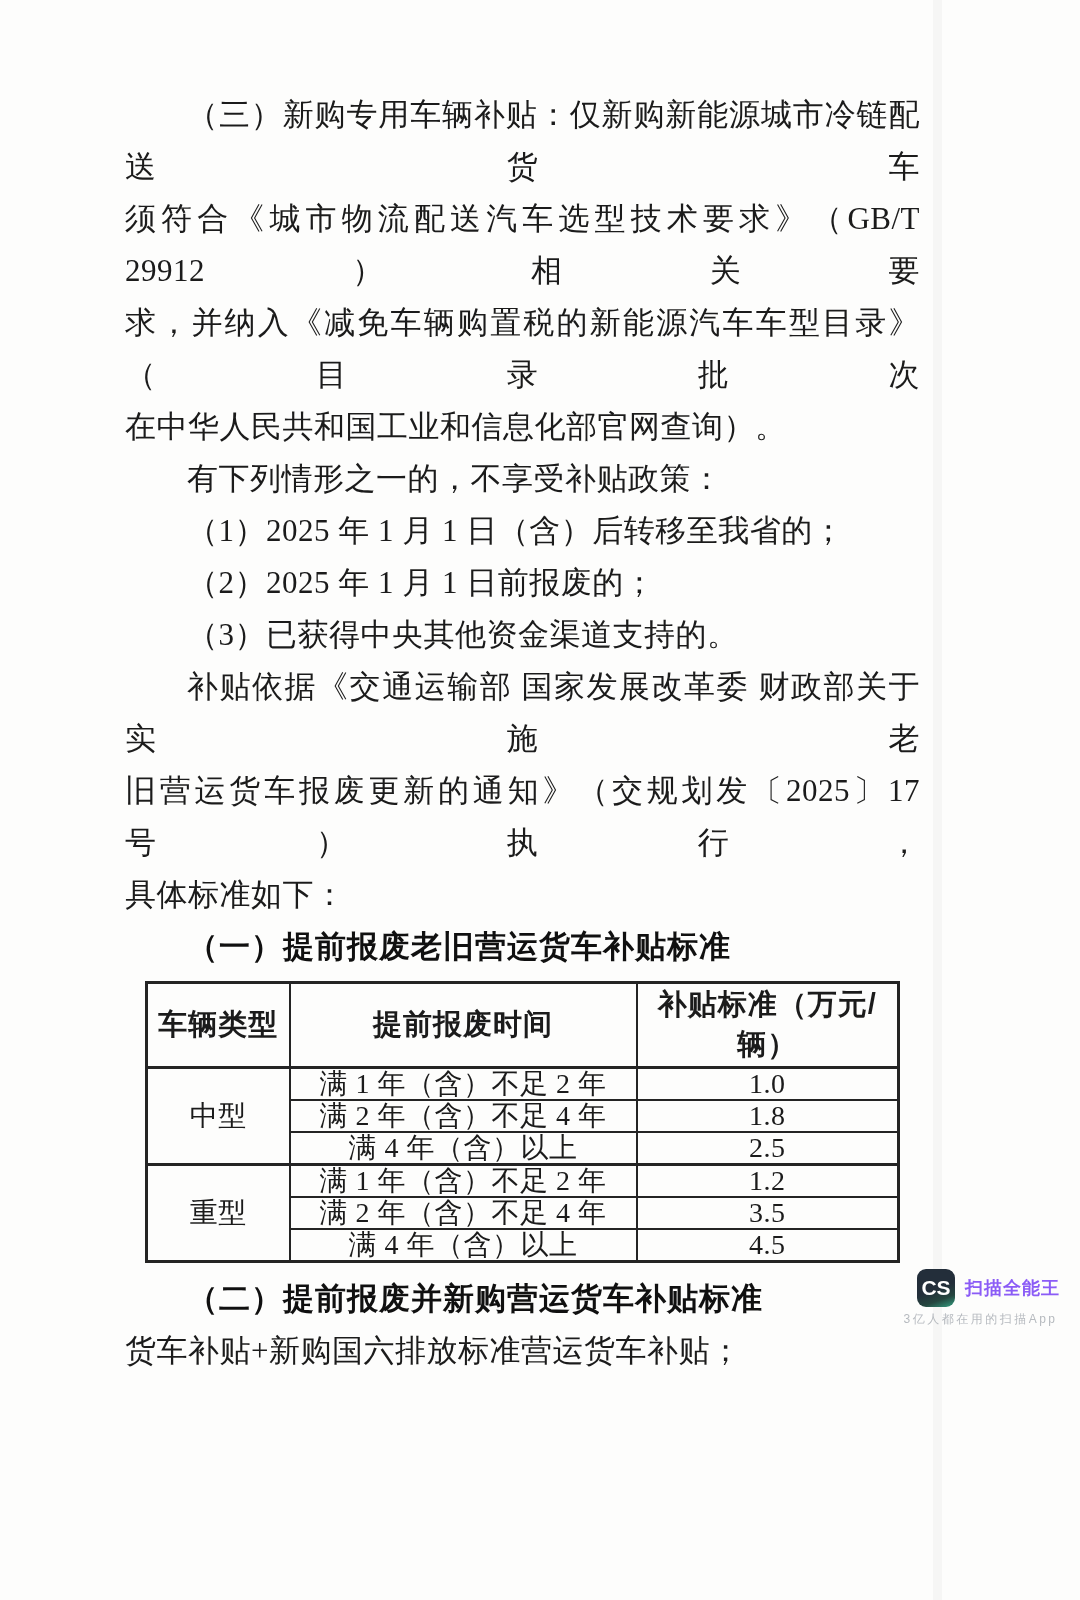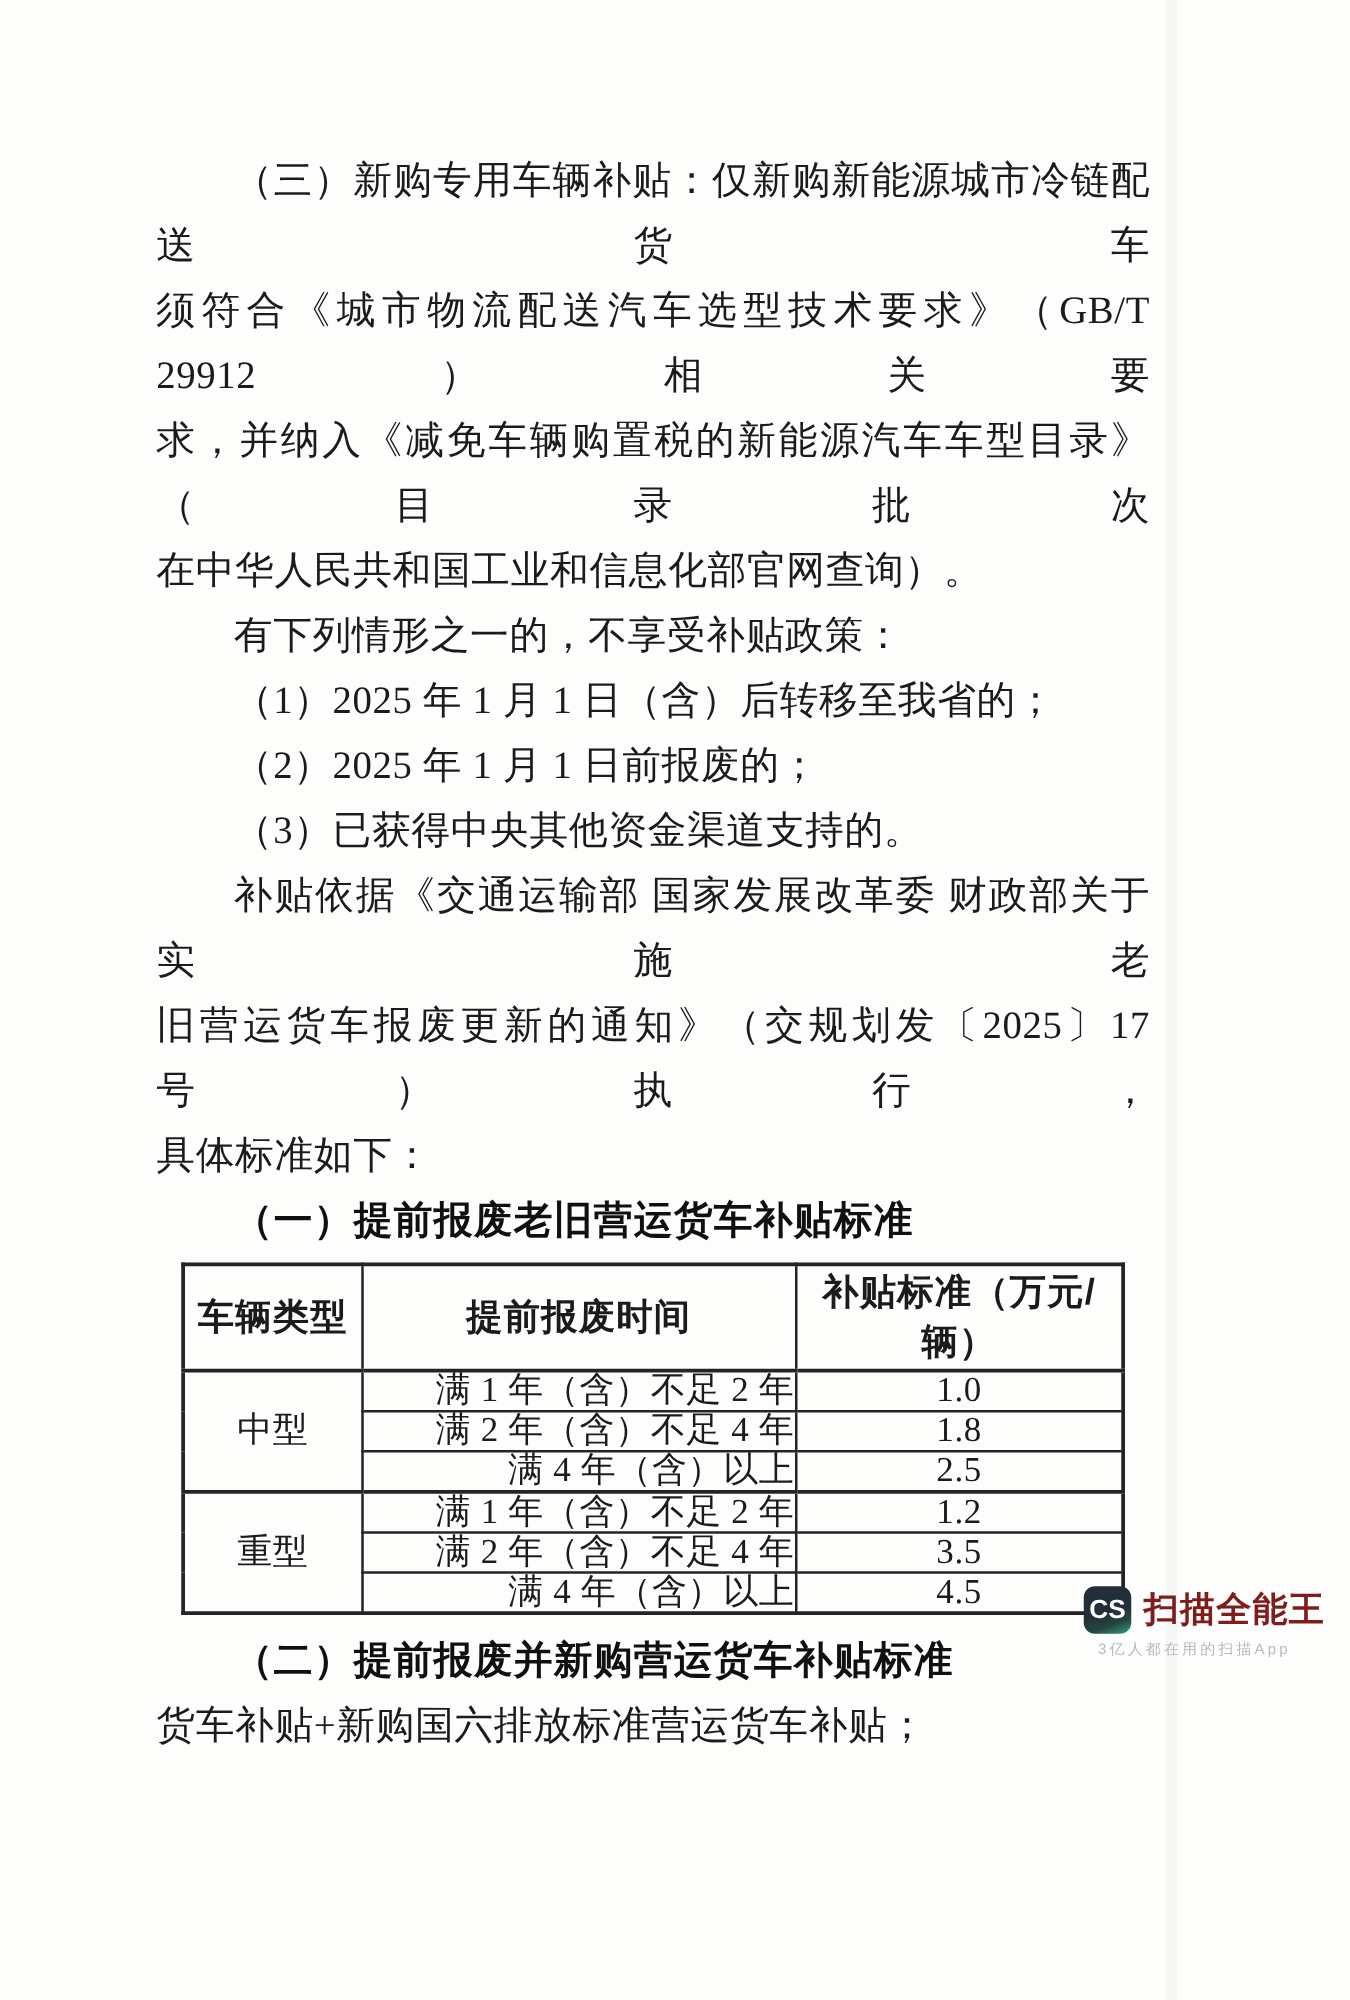--- a/index.html
+++ b/index.html
@@ -8,21 +8,21 @@
     width:1080px; height:1600px;
     background:#fdfdfc;
     position:relative;
     overflow:hidden;
     font-family:"Liberation Serif","DejaVu Serif",serif;
     color:#1b1b1b;
   }
   .page {
     position:relative;
     width:1080px; height:1340px;
-    padding:118px 160px 0 125px;
+    padding:89px 160px 0 125px;
   }
   .scan-shade {
     position:absolute; left:933px; top:0; width:9px; height:1600px;
     background:rgba(110,110,110,0.05);
   }
   .line {
     font-size:31px;
     line-height:52px;
     white-space:nowrap;
     text-align:left;
@@ -63,43 +63,43 @@
     letter-spacing:1px;
   }
   table.subsidy td {
     height:30px;
     line-height:30px;
     font-size:28px;
     padding:0;
     letter-spacing:0.5px;
   }
   td.type { text-align:center; font-size:30px;margin-left:12px; }
-  td.time { text-align:right; padding-left:12px; }
+  td.time { text-align:center; padding-left:12px; }
   td.amount { text-align:center; }
   tr.group-start td { border-top-width:3px; }
   .watermark {
     position:absolute;
     right:20px; bottom:12px;
     display:flex; flex-direction:column; align-items:center;
   }
   .wm-row { display:flex; align-items:center; gap:10px; }
   .wm-logo {
     width:38px; height:38px;
     border-radius:9px;
     background:linear-gradient(160deg,#232e3a 52%,#25463f 76%,#35a183 100%);
     color:#ffffff;
     font-family:"Liberation Sans","DejaVu Sans",sans-serif;
     font-weight:700; font-size:21px;
     display:flex; align-items:center; justify-content:center;margin-left:16px;
   }
   .wm-name {
     font-family:Liberation Mono, monospace;
     font-weight:700;
-    font-size:28px;
-    color:#7f1d1d;
+    font-size:18px;
+    color:#8b5cf6;
     letter-spacing:1px;
   }
   .wm-tagline {
     margin-top:4px;
     font-family:"Liberation Sans","DejaVu Sans",sans-serif;
     font-size:12px;
     color:#b6babf;
     letter-spacing:2.5px;
     text-align:right;
   }

